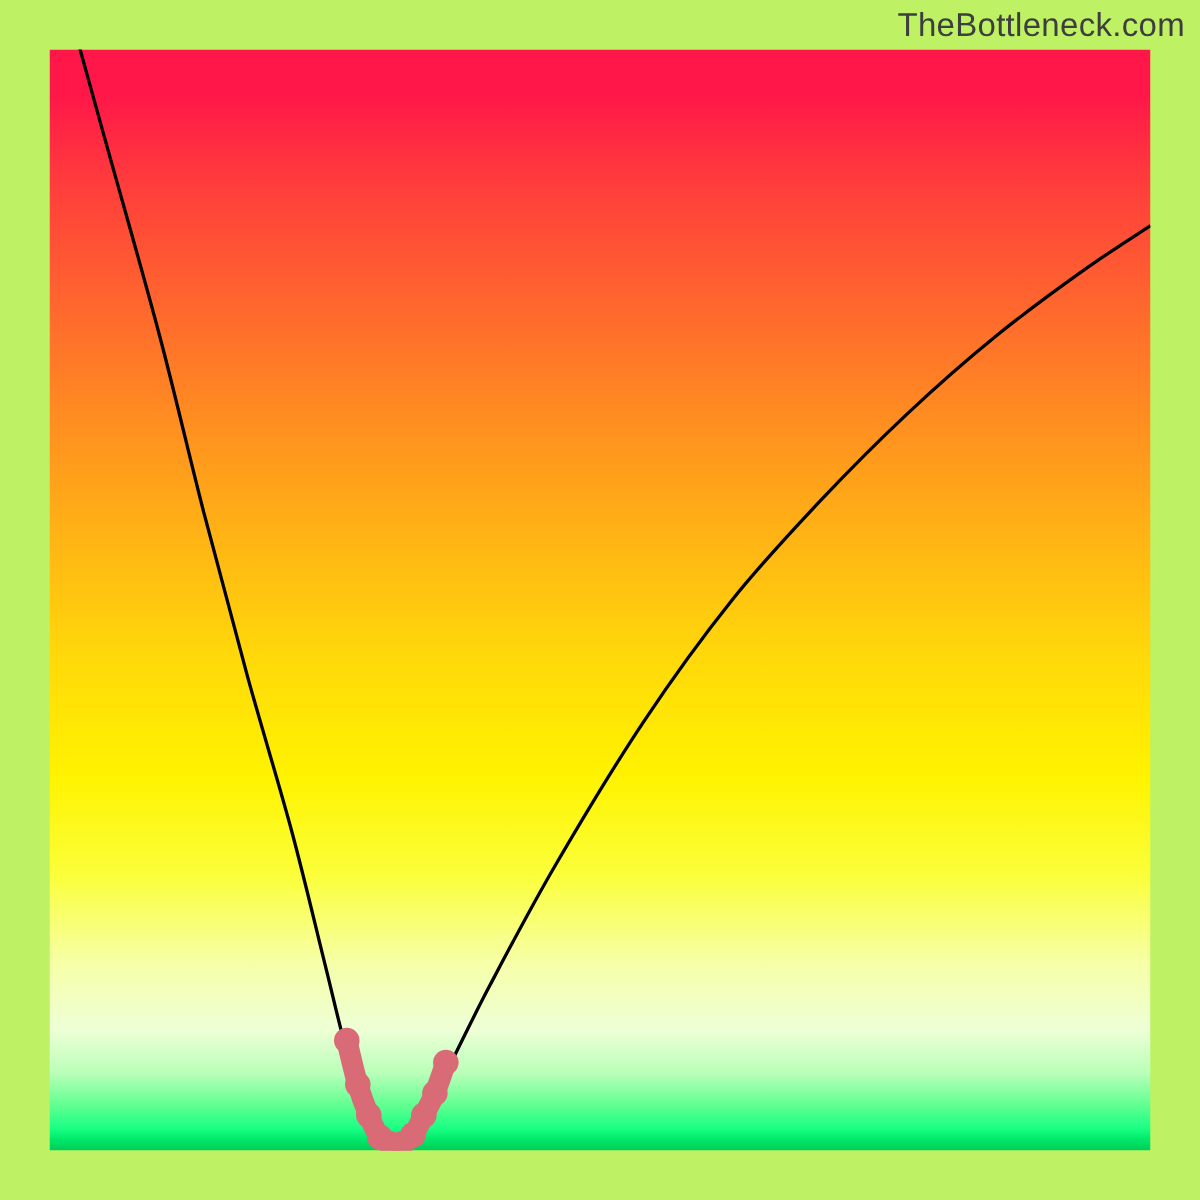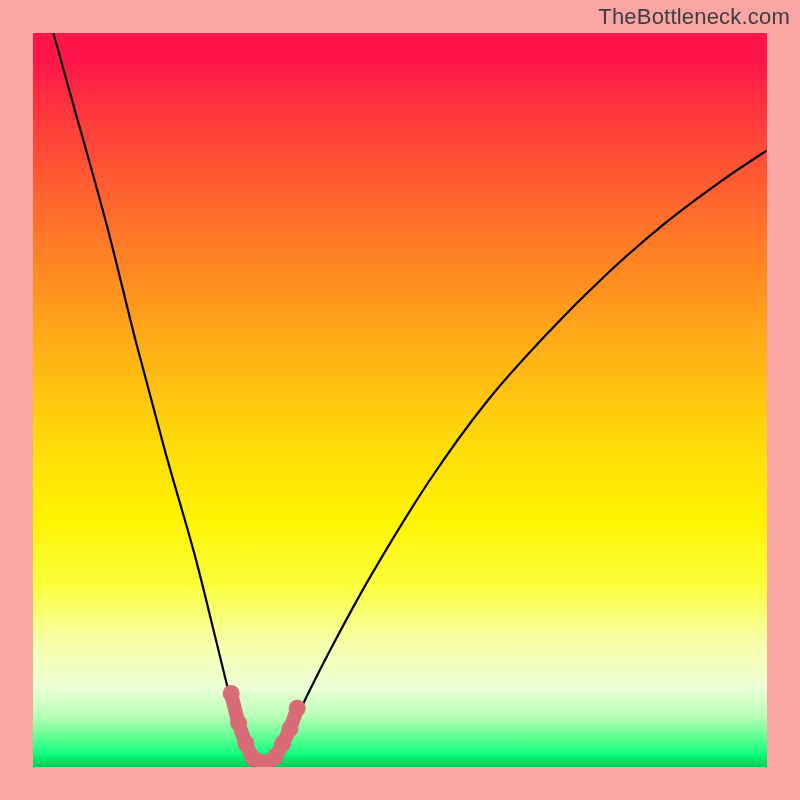--- a/index.html
+++ b/index.html
@@ -10,21 +10,21 @@
     background: #000;
     overflow: hidden;
     font-family: Arial, Helvetica, sans-serif;
   }
   .frame {
     position: absolute;
     left: 0;
     top: 0;
     width: 800px;
     height: 800px;
-    background: #fca5a5;
+    background: #bef264;
   }
   .plot-area {
     position: absolute;
     left: 33px;
     top: 33px;
     width: 734px;
     height: 734px;
     overflow: hidden;
   }
   .gradient {

